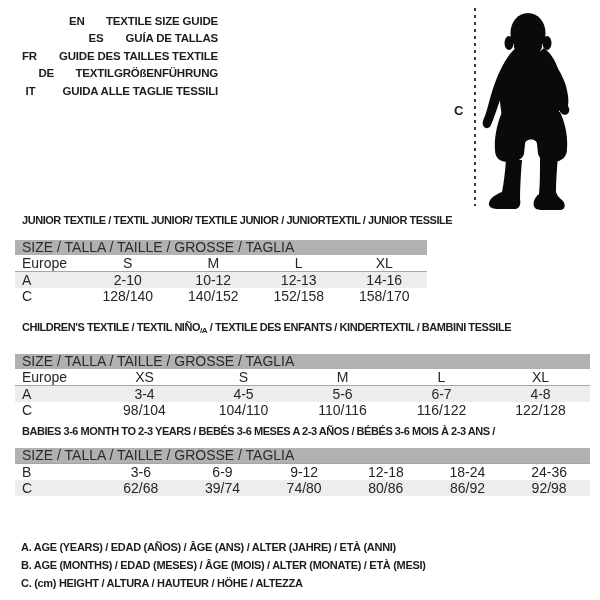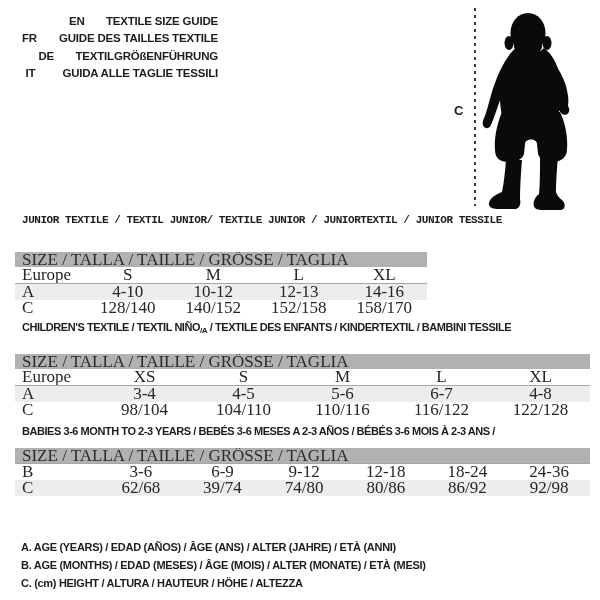--- a/index.html
+++ b/index.html
@@ -26,43 +26,47 @@
   .c-label{position:absolute;left:454px;top:103px;font-weight:bold;font-size:13px;}
   svg.baby{position:absolute;left:482px;top:2px;}
 
   
   .table-block{position:absolute;left:15px;}
   #tb0{top:213px;width:412px;}
   #tb1{top:320px;width:575px;}
   #tb2{top:424px;width:575px;}
   .tbl-title{font-weight:bold;font-size:11px;line-height:15px;letter-spacing:-0.45px;margin-left:7px;white-space:nowrap;}
   .t-sub{font-size:8px;vertical-align:-2px;}
-  #tb0 .title-wrap{margin-bottom:24px;font-family:Liberation Mono, monospace;}
+  #tb0 .title-wrap{margin-bottom:12px;}
   #tb1 .title-wrap{margin-bottom:16px;}
   #tb2 .title-wrap{margin-bottom:9px;}
-  table{width:100%;border-collapse:collapse;table-layout:fixed;font-size:17px;color:#262626;font-family:Liberation Serif, serif;}
+  table{width:100%;border-collapse:collapse;table-layout:fixed;font-size:14px;color:#262626;}
   td{height:16px;line-height:16px;padding:0;text-align:center;vertical-align:middle;white-space:nowrap;overflow:hidden;}
   td.c0{text-align:left;padding-left:7px;}
   tr.thead td{background:var(--header-bg);text-align:left;padding-left:7px;height:15px;line-height:15px;color:#2b2b2b;}
   tr.stripe td{background:var(--stripe-bg);}
   tr.rule td{border-bottom:1px solid #a6a6a6;}
 
   
   .footnotes{position:absolute;top:538px;left:21px;}
   .footnote{font-weight:bold;font-size:11px;line-height:18.2px;letter-spacing:-0.3px;white-space:nowrap;}
 </style>
 </head>
 <body>
 
 <div class="page">
 
   <div class="lang-block">
       <div class="lang-row">
         <span class="lang-code">EN</span>
         <span class="lang-label">TEXTILE SIZE GUIDE</span>
+      </div>
+      <div class="lang-row">
+        <span class="lang-code">ES</span>
+        <span class="lang-label">GUÍA DE TALLAS</span>
       </div>
       <div class="lang-row">
         <span class="lang-code">FR</span>
         <span class="lang-label">GUIDE DES TAILLES TEXTILE</span>
       </div>
       <div class="lang-row">
         <span class="lang-code">DE</span>
         <span class="lang-label">TEXTILGRÖßENFÜHRUNG</span>
       </div>
       <div class="lang-row">
@@ -115,21 +119,21 @@
           </tr>
           <tr class="row rule">
             <td class="c0">Europe</td>
             <td class="">S</td>
             <td class="">M</td>
             <td class="">L</td>
             <td class="">XL</td>
           </tr>
           <tr class="row stripe">
             <td class="c0">A</td>
-            <td class="">4-10</td>
+            <td class="">2-10</td>
             <td class="">10-12</td>
             <td class="">12-13</td>
             <td class="">14-16</td>
           </tr>
           <tr class="row">
             <td class="c0">C</td>
             <td class="">128/140</td>
             <td class="">140/152</td>
             <td class="">152/158</td>
             <td class="">158/170</td>

